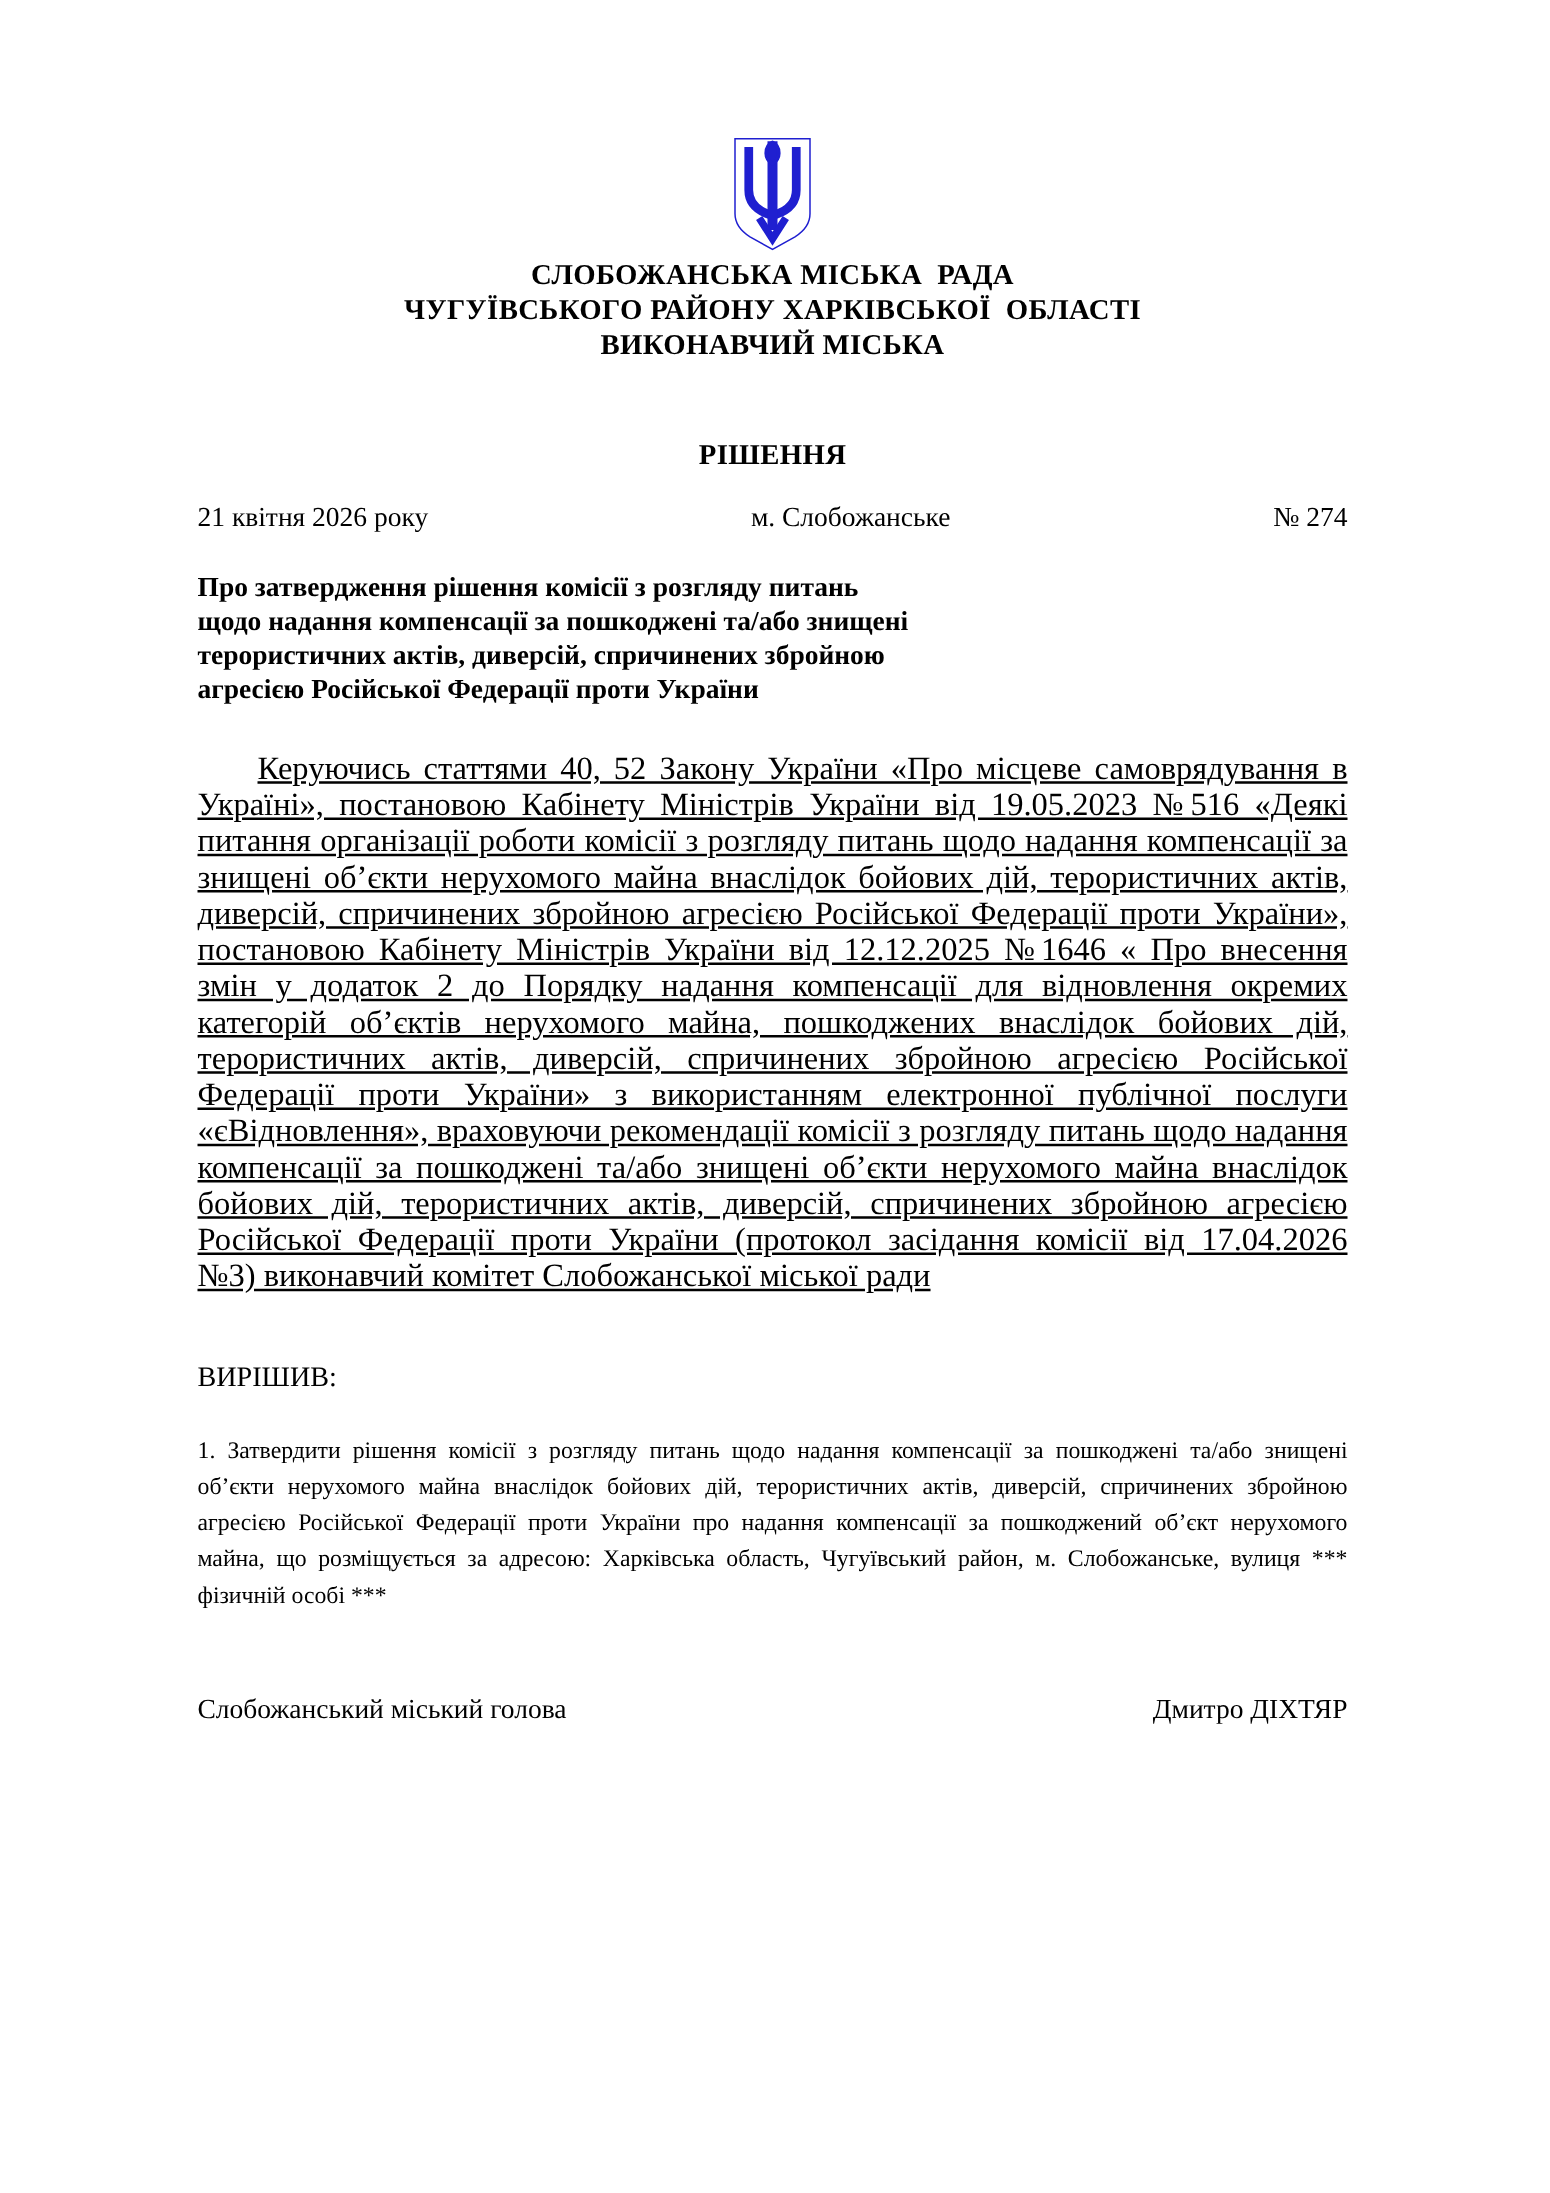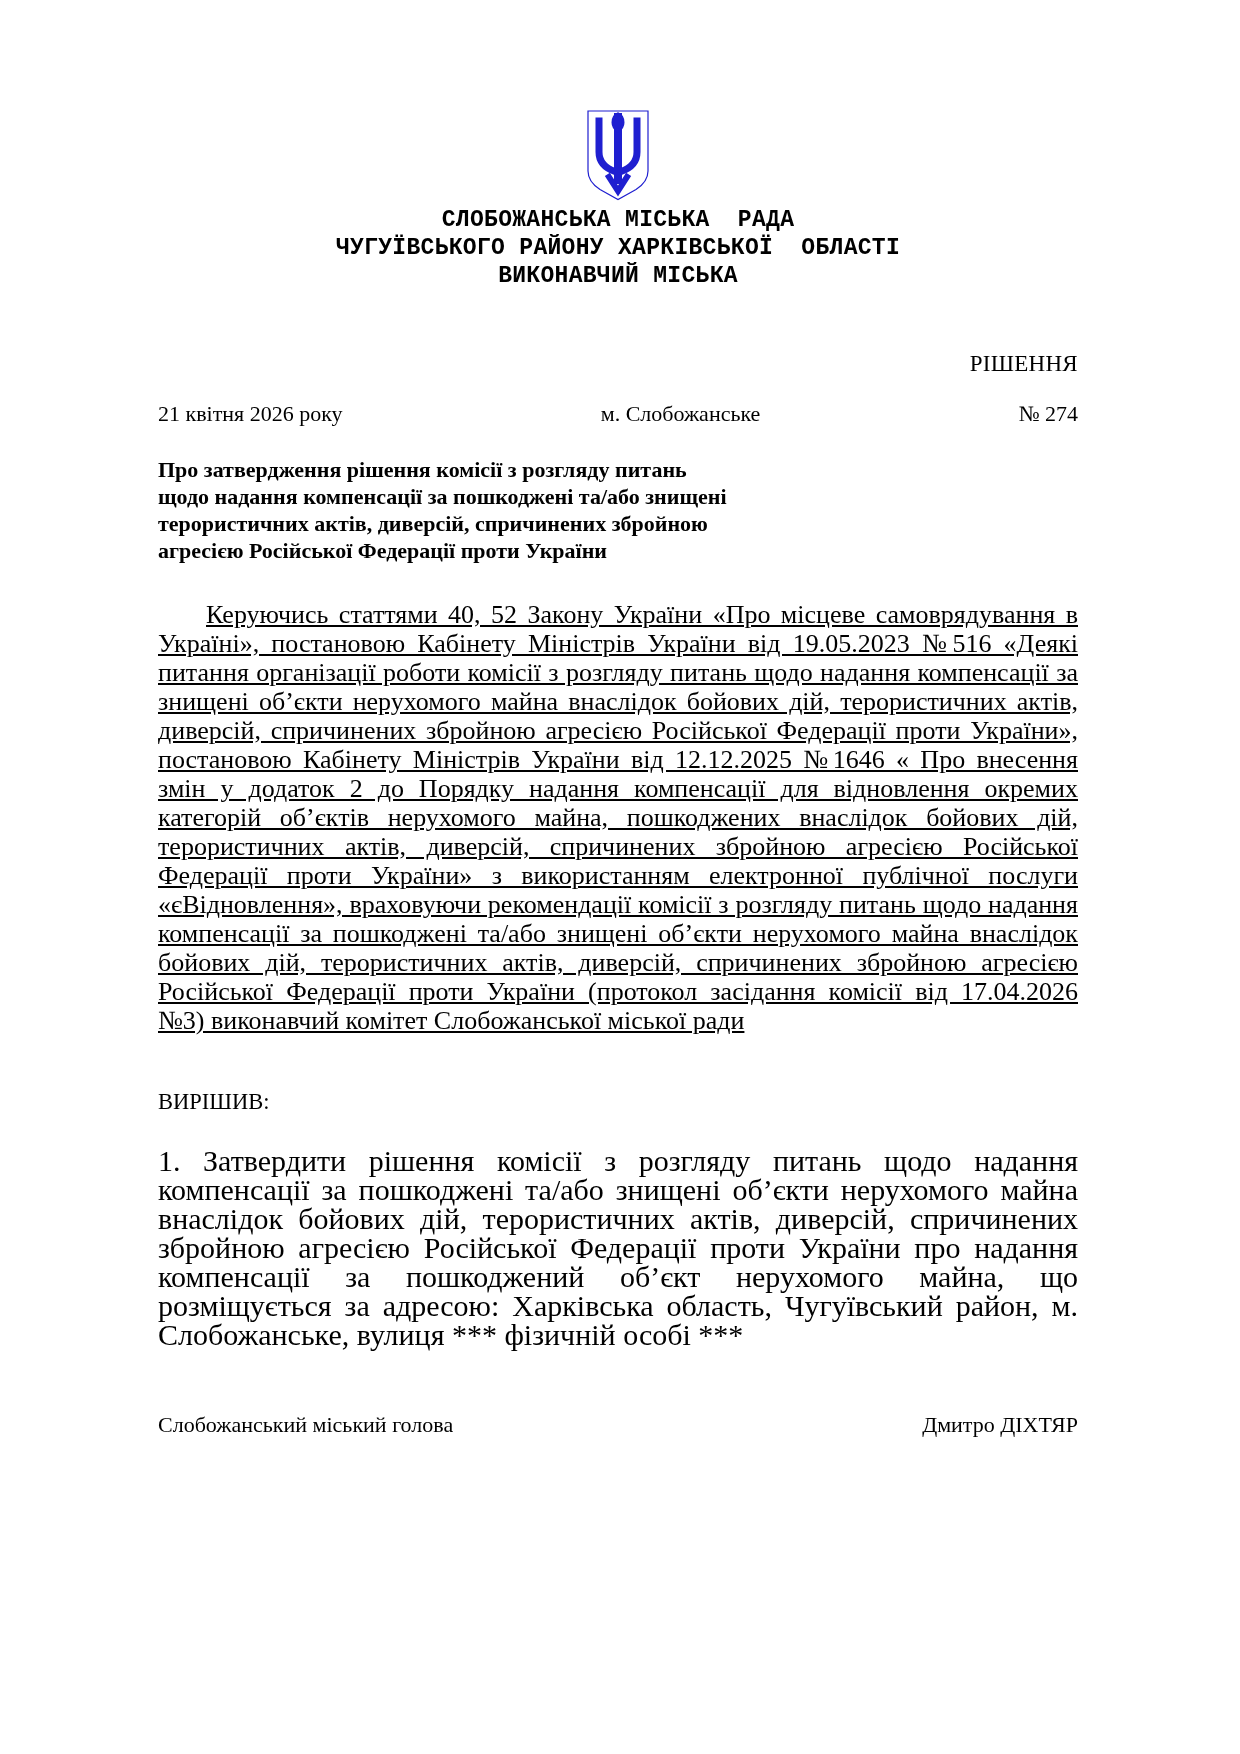--- a/index.html
+++ b/index.html
@@ -26,25 +26,24 @@
   .org-header {
     text-align: center;
     font-weight: bold;
     font-size: 23px;
     line-height: 28px;
     margin-top: 4px;
     letter-spacing: 0.3px;
   }
   .org-header div {
     white-space: pre-wrap;
-    font-family: Liberation Mono, monospace;
   }
   .doc-type {
-    text-align: right;
-    font-weight: normal;
+    text-align: center;
+    font-weight: bold;
     font-size: 23px;
     line-height: 28px;
     margin-top: 60px;
     letter-spacing: 0.3px;
   }
   .meta-row {
     display: flex;
     justify-content: space-between;
     align-items: baseline;
     font-size: 22px;
@@ -66,21 +65,21 @@
     text-align: justify;
     text-indent: 48px;
     text-decoration: underline;
   }
   .resolved {
     margin-top: 52px;
     font-size: 22.5px;
     line-height: 29px;
   }
   .decision-item {
-    font-size: 30px;
+    font-size: 19px;
     line-height: 29px;
     text-align: justify;
   }
   .decision-items {
     margin-top: 30px;
   }
   .signature-row {
     display: flex;
     justify-content: space-between;
     align-items: baseline;

